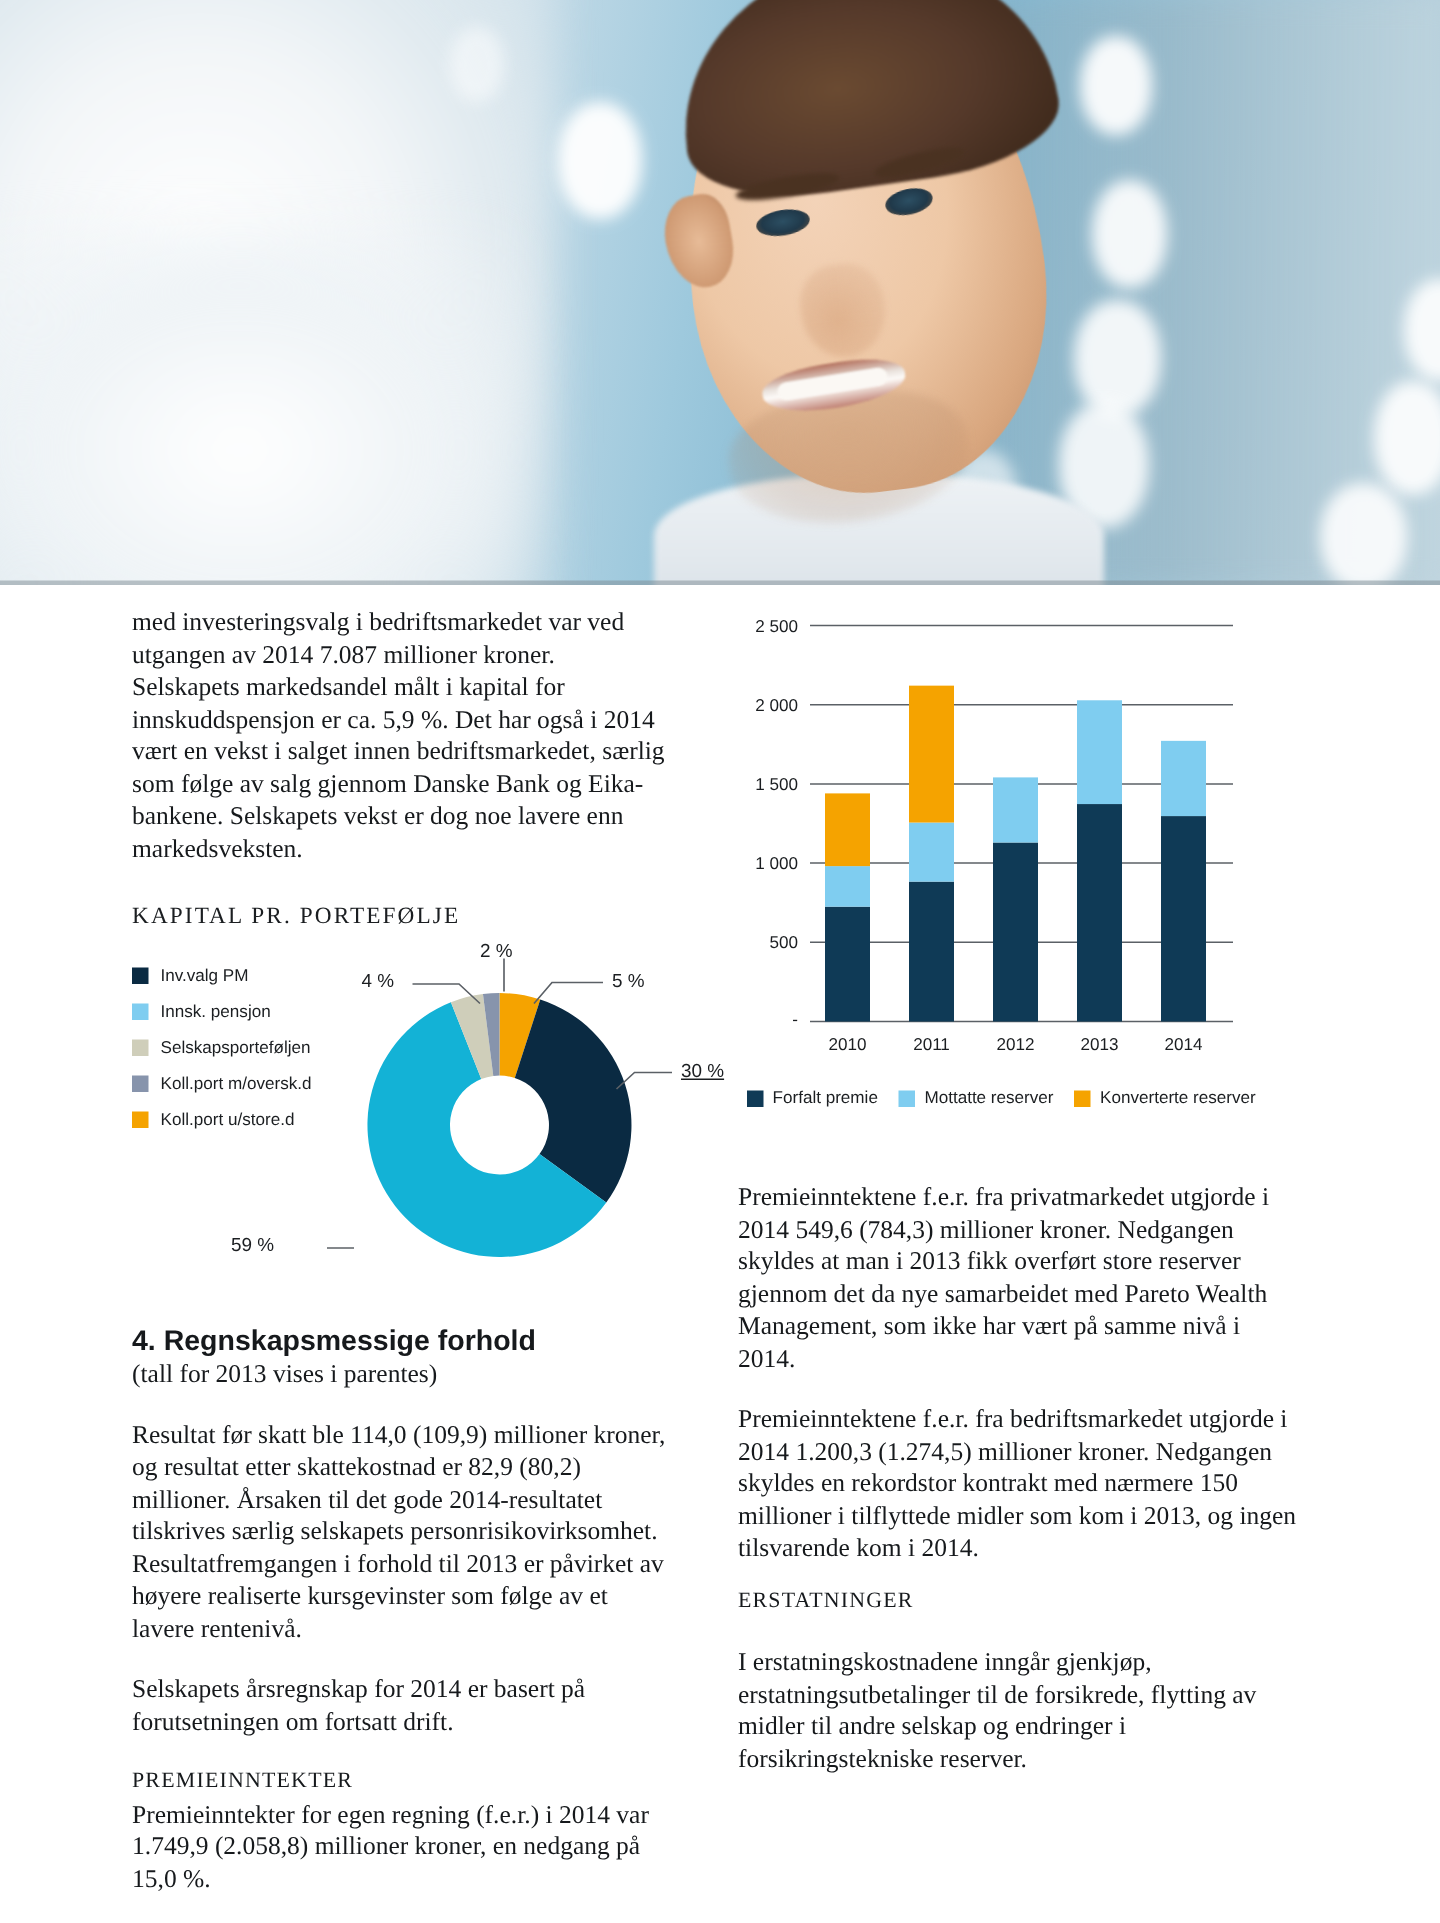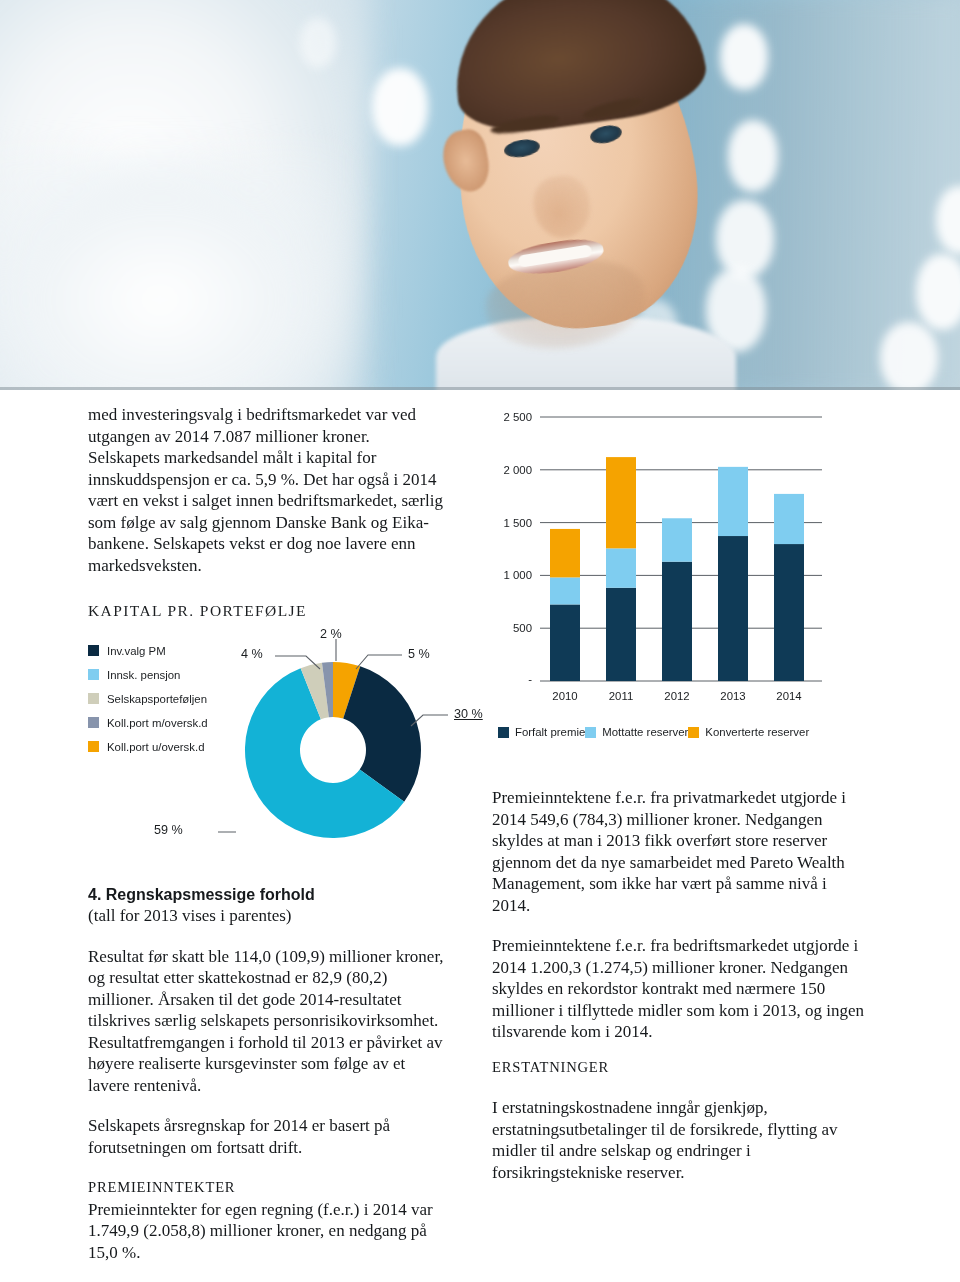--- a/index.html
+++ b/index.html
@@ -133,28 +133,28 @@
   .legend-label { font-family:"Liberation Sans", sans-serif; font-size:11.4px; color:#1b1e21; white-space:nowrap; }
 
   .donut-svg { position:absolute; left:130px; top:0; }
   .pct {
     position:absolute; font-family:"Liberation Sans", sans-serif;
     font-size:12.6px; color:#1b1e21; white-space:nowrap;
   }
 
   
   .bar-block { position:absolute; left:492px; top:404px; width:380px; height:345px; }
-  .bar-legend { position:absolute; left:6px; top:322px; display:flex; }
+  .bar-legend { position:absolute; left:6px; top:322px; display:flex; gap:14px; }
   .bl-item { display:flex; align-items:center; }
   .bl-sw { width:11px; height:11px; margin-right:6px; }
   .bl-tx { font-family:"Liberation Sans", sans-serif; font-size:11.4px; color:#1b1e21; white-space:nowrap; }
 
   .h-sub {
     font-family:"Liberation Sans", sans-serif; font-weight:bold;
-    font-size:16px; color:#16191c; line-height:20px;
+    font-size:19px; color:#16191c; line-height:20px;
   }
   .h-caps {
     font-family:"Liberation Serif", serif; font-size:14.6px;
     letter-spacing:0.8px; color:#16191c; line-height:21.5px;
   }
   .gap { height:19px; }
   .gap-s { height:14px; }
 </style>
 </head>
 <body>
@@ -213,21 +213,21 @@
       <div class="legend-row">
         <span class="legend-swatch" style="background:#CFCEBA"></span>
         <span class="legend-label">Selskapsporteføljen</span>
       </div>
       <div class="legend-row">
         <span class="legend-swatch" style="background:#8794AC"></span>
         <span class="legend-label">Koll.port m/oversk.d</span>
       </div>
       <div class="legend-row">
         <span class="legend-swatch" style="background:#F5A300"></span>
-        <span class="legend-label">Koll.port u/oversk.d</span>
+        <span class="legend-label">Koll.port u/store.d</span>
       </div>
     </div>
 
     <svg class="donut-svg" width="230" height="240" viewBox="0 0 230 240">
 
       <g transform="translate(115,125)">
 
         <path d="M 0 -88 A 88 88 0 0 1 27.19 -83.69 L 10.20 -31.38 A 33 33 0 0 0 0 -33 Z" fill="#F5A300"></path>
 
         <path d="M 27.19 -83.69 A 88 88 0 0 1 71.18 51.72 L 26.69 19.40 A 33 33 0 0 0 10.20 -31.38 Z" fill="#0A2A42"></path>

